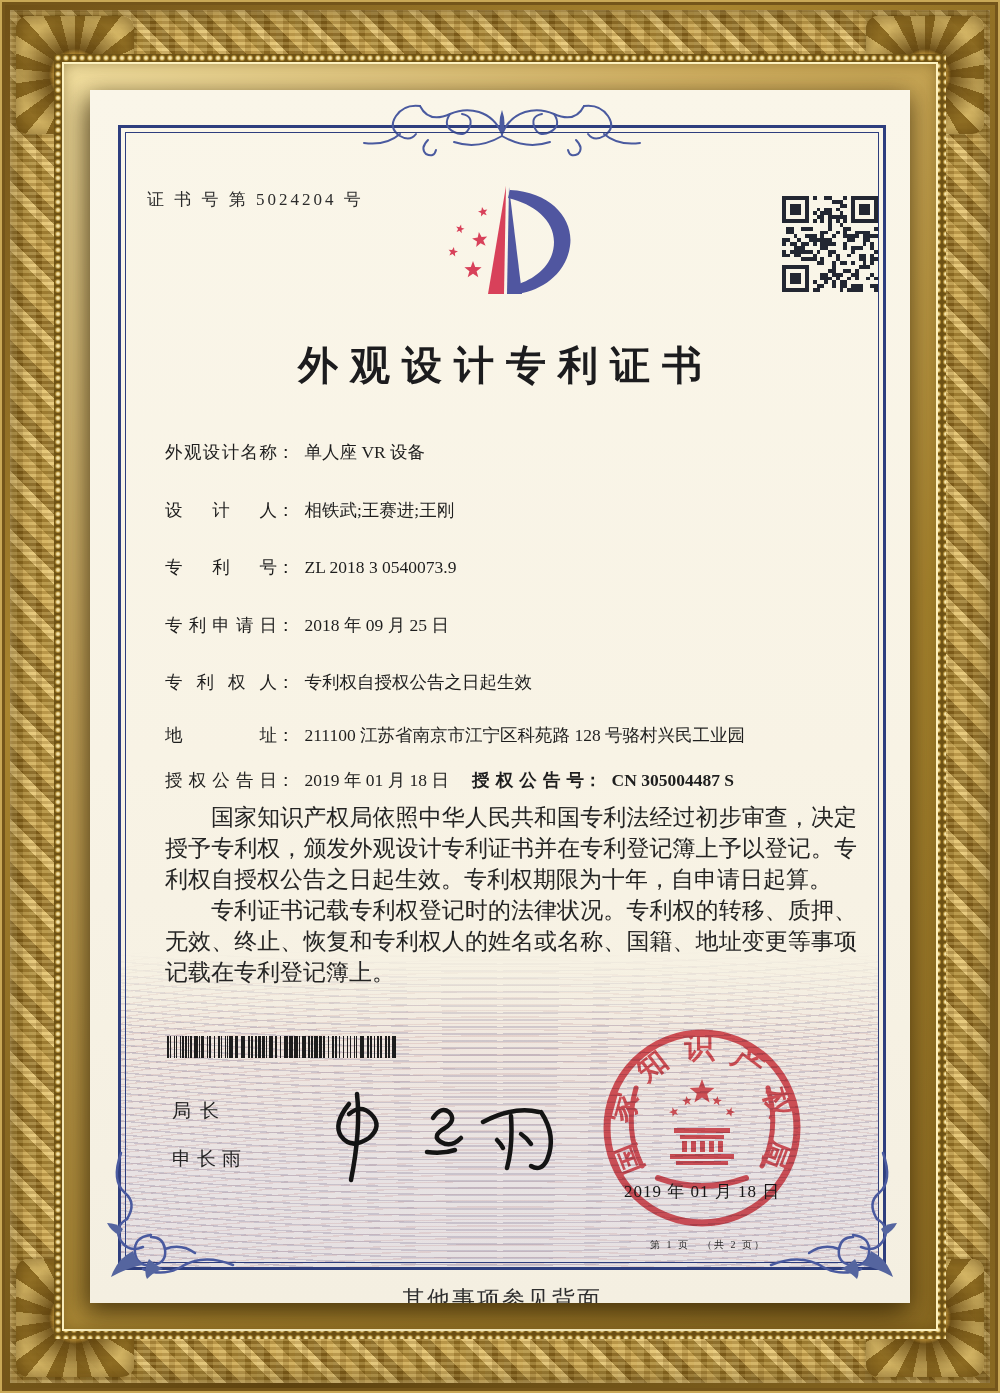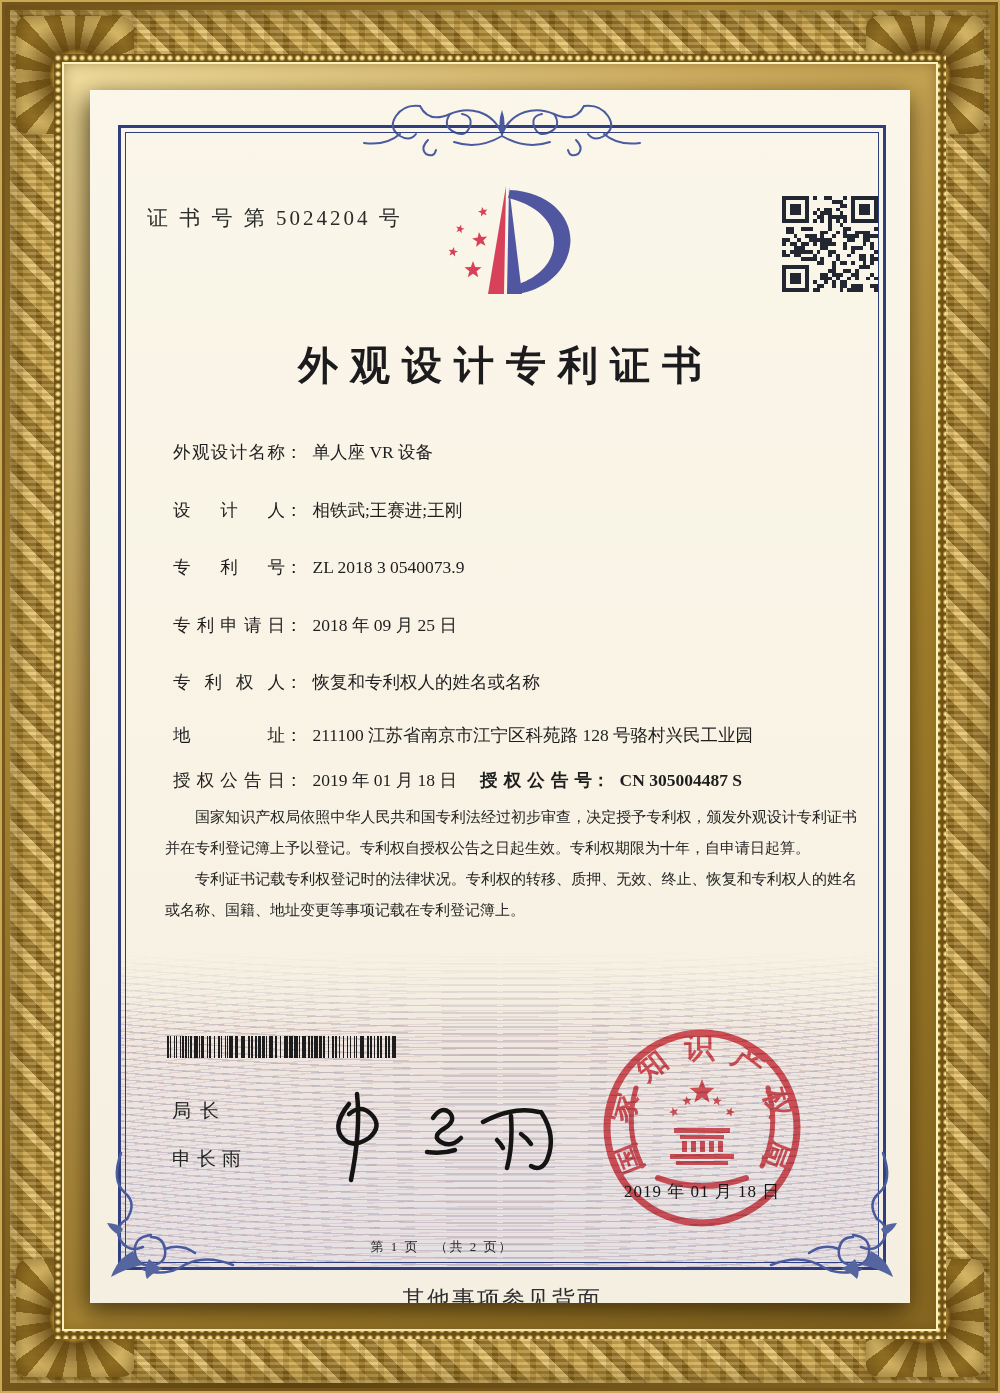--- a/index.html
+++ b/index.html
@@ -55,50 +55,50 @@
 
   .cert-border{position:absolute;left:28px;top:35px;width:768px;height:1145px;z-index:1;
       border:3px solid var(--border-blue);}
   .cert-border::after{content:"";position:absolute;inset:4px;border:1px solid var(--border-blue);}
 
   .flourish-top{position:absolute;left:50%;top:-28px;transform:translateX(-50%);}
   .flourish-corner{position:absolute;z-index:2;}
   .flourish-corner.left{left:-16px;bottom:-14px;}
   .flourish-corner.right{right:-16px;bottom:-14px;transform:scaleX(-1);}
 
-  .cert-no{position:absolute;left:57px;top:114px;z-index:2;font-size:21px;letter-spacing:3px;color:#2b2b2b;text-align:right;}
+  .cert-no{position:absolute;left:57px;top:98px;z-index:2;font-size:17px;letter-spacing:3px;color:#2b2b2b;text-align:right;}
   .logo{position:absolute;left:350px;top:92px;z-index:2;}
   .qr{position:absolute;left:692px;top:106px;z-index:2;}
   .title{position:absolute;left:28px;top:248px;width:776px;z-index:2;text-align:center;
       font-size:40px;font-weight:bold;letter-spacing:12px;color:#1c1c1e;}
 
   .frow{position:absolute;left:75px;width:695px;z-index:2;font-size:17.5px;color:#1e1e1e;white-space:nowrap;}
-  .flabel{display:inline-block;width:112px;text-align:justify;text-align-last:justify;vertical-align:bottom;margin-left:8px;}
+  .flabel{display:inline-block;width:112px;text-align:justify;text-align-last:justify;vertical-align:bottom;}
   .fcolon{display:inline-block;}
   .fvalue{margin-left:10px;}
   .grant2{position:absolute;left:307px;top:0;font-weight:bold;}
 
   .paras{position:absolute;left:75px;top:712px;width:692px;z-index:2;
-      font-size:15px;line-height:31px;color:#242424;text-align:justify;}
+      font-size:23px;line-height:31px;color:#242424;text-align:justify;}
   .paras p{text-indent:2em;}
 
   .barcode{position:absolute;left:77px;top:946px;z-index:2;}
   .signer-title{position:absolute;left:82px;top:1008px;z-index:2;
       font-family:Liberation Mono, monospace;font-size:19px;letter-spacing:9px;color:#222;}
   .signer-name{position:absolute;left:82px;top:1056px;z-index:2;
       font-family:Liberation Serif, serif;font-size:19px;letter-spacing:6px;color:#222;}
   .signature{position:absolute;left:225px;top:998px;z-index:2;color:#141414;}
 
   .seal{position:absolute;left:510px;top:936px;width:204px;height:204px;z-index:3;
       mix-blend-mode:multiply;opacity:.9;}
   .seal-date{position:absolute;left:510px;top:1090px;width:204px;z-index:4;text-align:center;
       font-size:17px;letter-spacing:1px;color:#161616;}
 
-  .page-num{position:absolute;left:28px;top:1148px;width:648px;z-index:2;text-align:center;
-      font-size:13px;letter-spacing:2px;color:#2a2a2a;}
+  .page-num{position:absolute;left:28px;top:1148px;width:648px;z-index:2;text-align:right;
+      font-size:10px;letter-spacing:2px;color:#2a2a2a;}
   .back-note{position:absolute;left:28px;top:1200px;width:768px;z-index:2;text-align:center;
       font-size:23px;line-height:19px;letter-spacing:2px;color:#2e2e2e;}
 </style>
 </head>
 <body>
 
 <div class="scene">
   <div class="f1">
     <div class="f2">
       <div class="f-corner tl"></div>
@@ -182,21 +182,21 @@
             <div class="frow" style="top:408px">
               <span class="flabel">设计人</span><span class="fcolon">：</span><span class="fvalue">相铁武;王赛进;王刚</span>
             </div>
             <div class="frow" style="top:465px">
               <span class="flabel">专利号</span><span class="fcolon">：</span><span class="fvalue">ZL 2018 3 0540073.9</span>
             </div>
             <div class="frow" style="top:523px">
               <span class="flabel">专利申请日</span><span class="fcolon">：</span><span class="fvalue">2018 年 09 月 25 日</span>
             </div>
             <div class="frow" style="top:580px">
-              <span class="flabel">专利权人</span><span class="fcolon">：</span><span class="fvalue">恢复和专利权人的姓名或名称</span>
+              <span class="flabel">专利权人</span><span class="fcolon">：</span><span class="fvalue">专利权自授权公告之日起生效</span>
             </div>
             <div class="frow" style="top:633px">
               <span class="flabel">地址</span><span class="fcolon">：</span><span class="fvalue">211100 江苏省南京市江宁区科苑路 128 号骆村兴民工业园</span>
             </div>
             <div class="frow" style="top:678px">
               <span class="flabel">授权公告日</span><span class="fcolon">：</span><span class="fvalue">2019 年 01 月 18 日</span>
               <span class="grant2">
                 <span class="flabel">授权公告号</span><span class="fcolon">：</span><span class="fvalue">CN 305004487 S</span>
               </span>
             </div>

